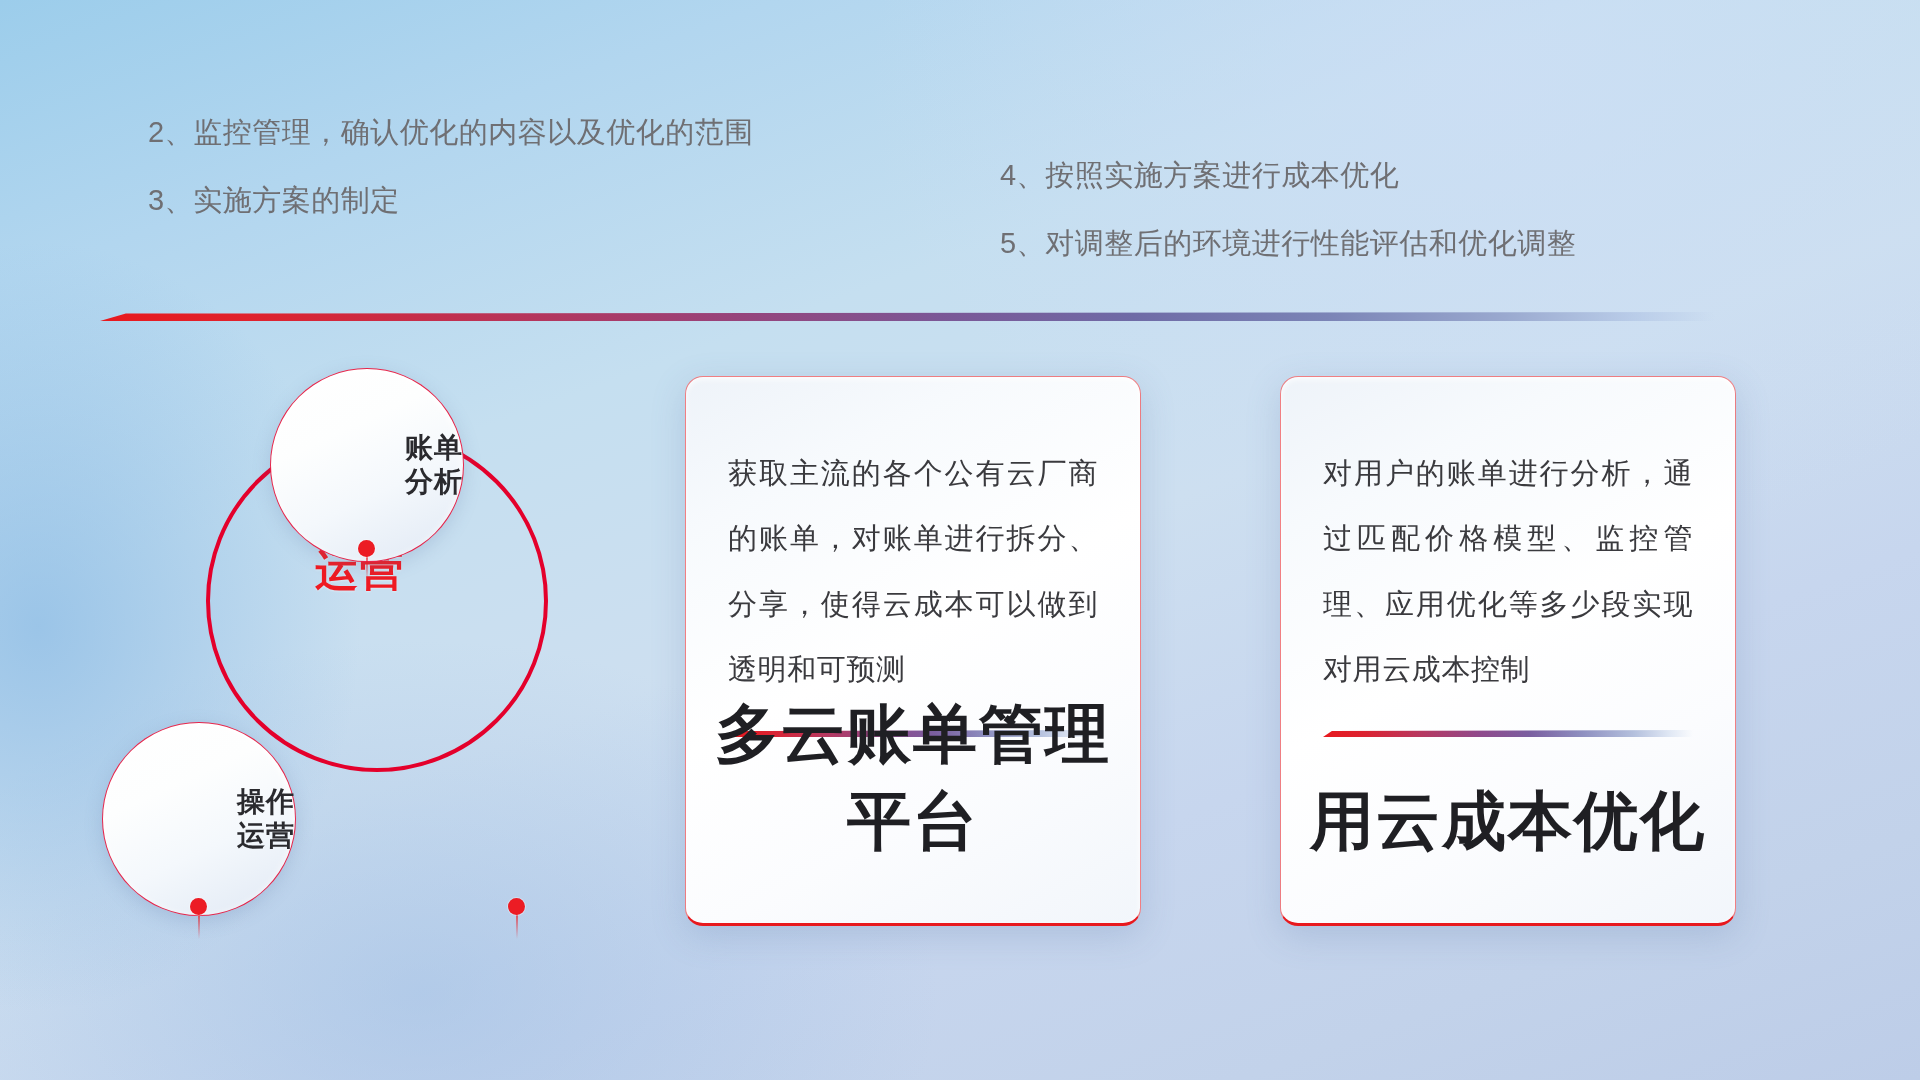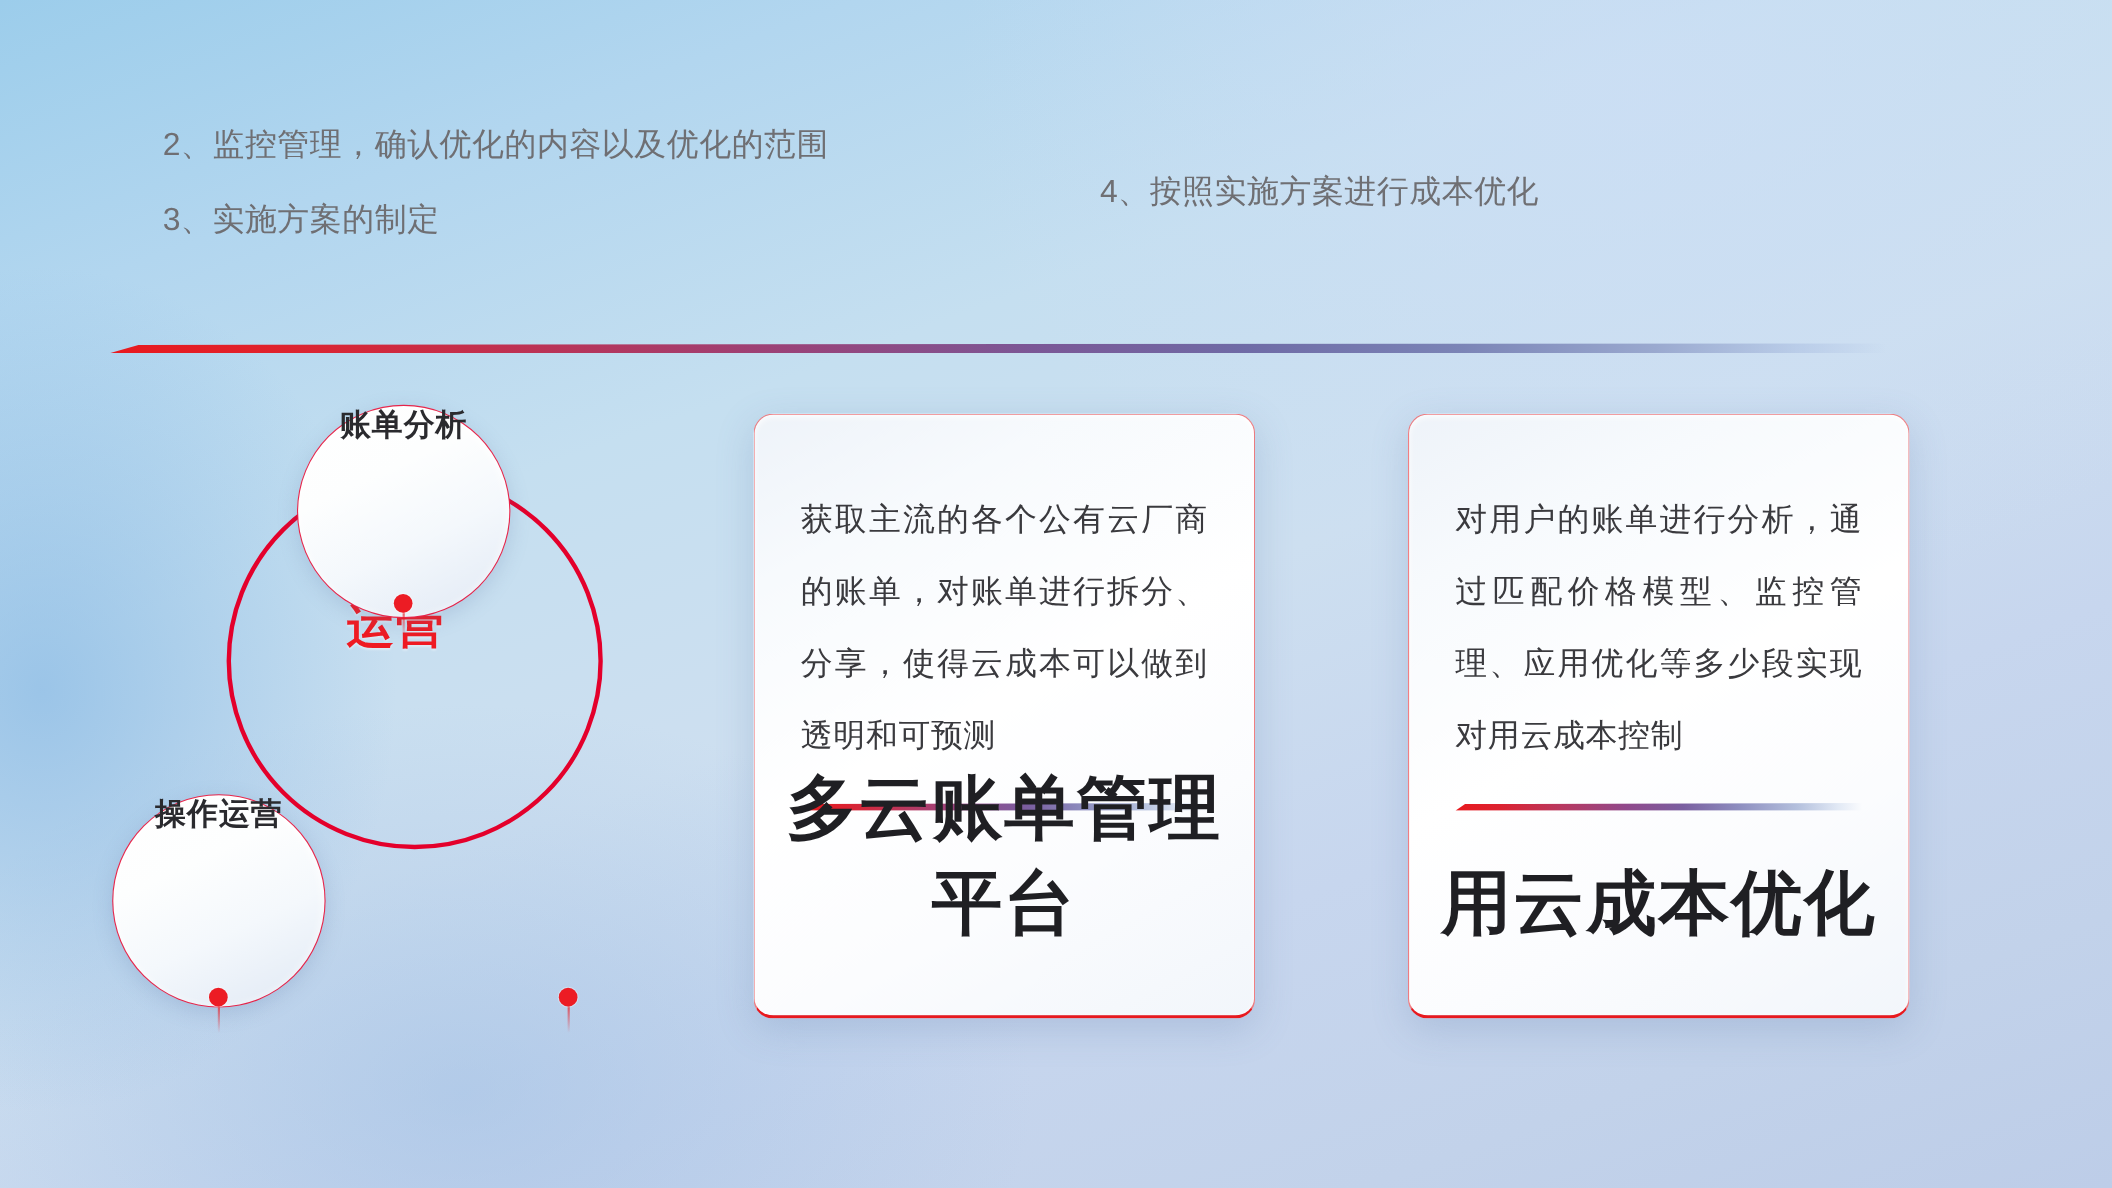--- a/index.html
+++ b/index.html
@@ -64,22 +64,22 @@
     letter-spacing: 2px;
     text-shadow: 0 1px 2px rgba(255,255,255,0.4);
   }
   .bubble {
     position: absolute;
     width: 194px; height: 194px;
     border-radius: 50%;
     background: linear-gradient(155deg, #ffffff 0%, #fdfefe 34%, #f4f8fc 62%, #e7eef7 86%, #dbe5f2 100%);
     border: 1.6px solid rgba(228,0,43,0.85);
     box-shadow: 0 5px 18px rgba(90,120,165,0.22), inset 0 3px 10px rgba(255,255,255,0.95);
-    display: flex; flex-direction: row;
-    align-items: flex-start; justify-content: center;
+    display: flex; flex-direction: column;
+    align-items: flex-end; justify-content: center;
   }
   .bubble span {
     color: #2a2a2e;
     font-weight: bold;
     font-size: 28px;
     line-height: 1.22;
     letter-spacing: 1px;
     display: block;
   }
   #bubble-top    { left: 190px; top: 18px; }
@@ -160,20 +160,23 @@
   </div>
   <div class="list-item">
     <span class="list-num">3、</span><span>实施方案的制定</span>
   </div>
 </div>
 
 <div class="list-col" id="list-right">
   <div class="list-item">
     <span class="list-num">4、</span><span>按照实施方案进行成本优化</span>
   </div>
+  <div class="list-item">
+    <span class="list-num">5、</span><span>对调整后的环境进行性能评估和优化调整</span>
+  </div>
 </div>
 
 <div id="header-divider">
   <div class="bar"></div>
 </div>
 
 <div id="venn">
 
   <div class="ring"></div>
 

